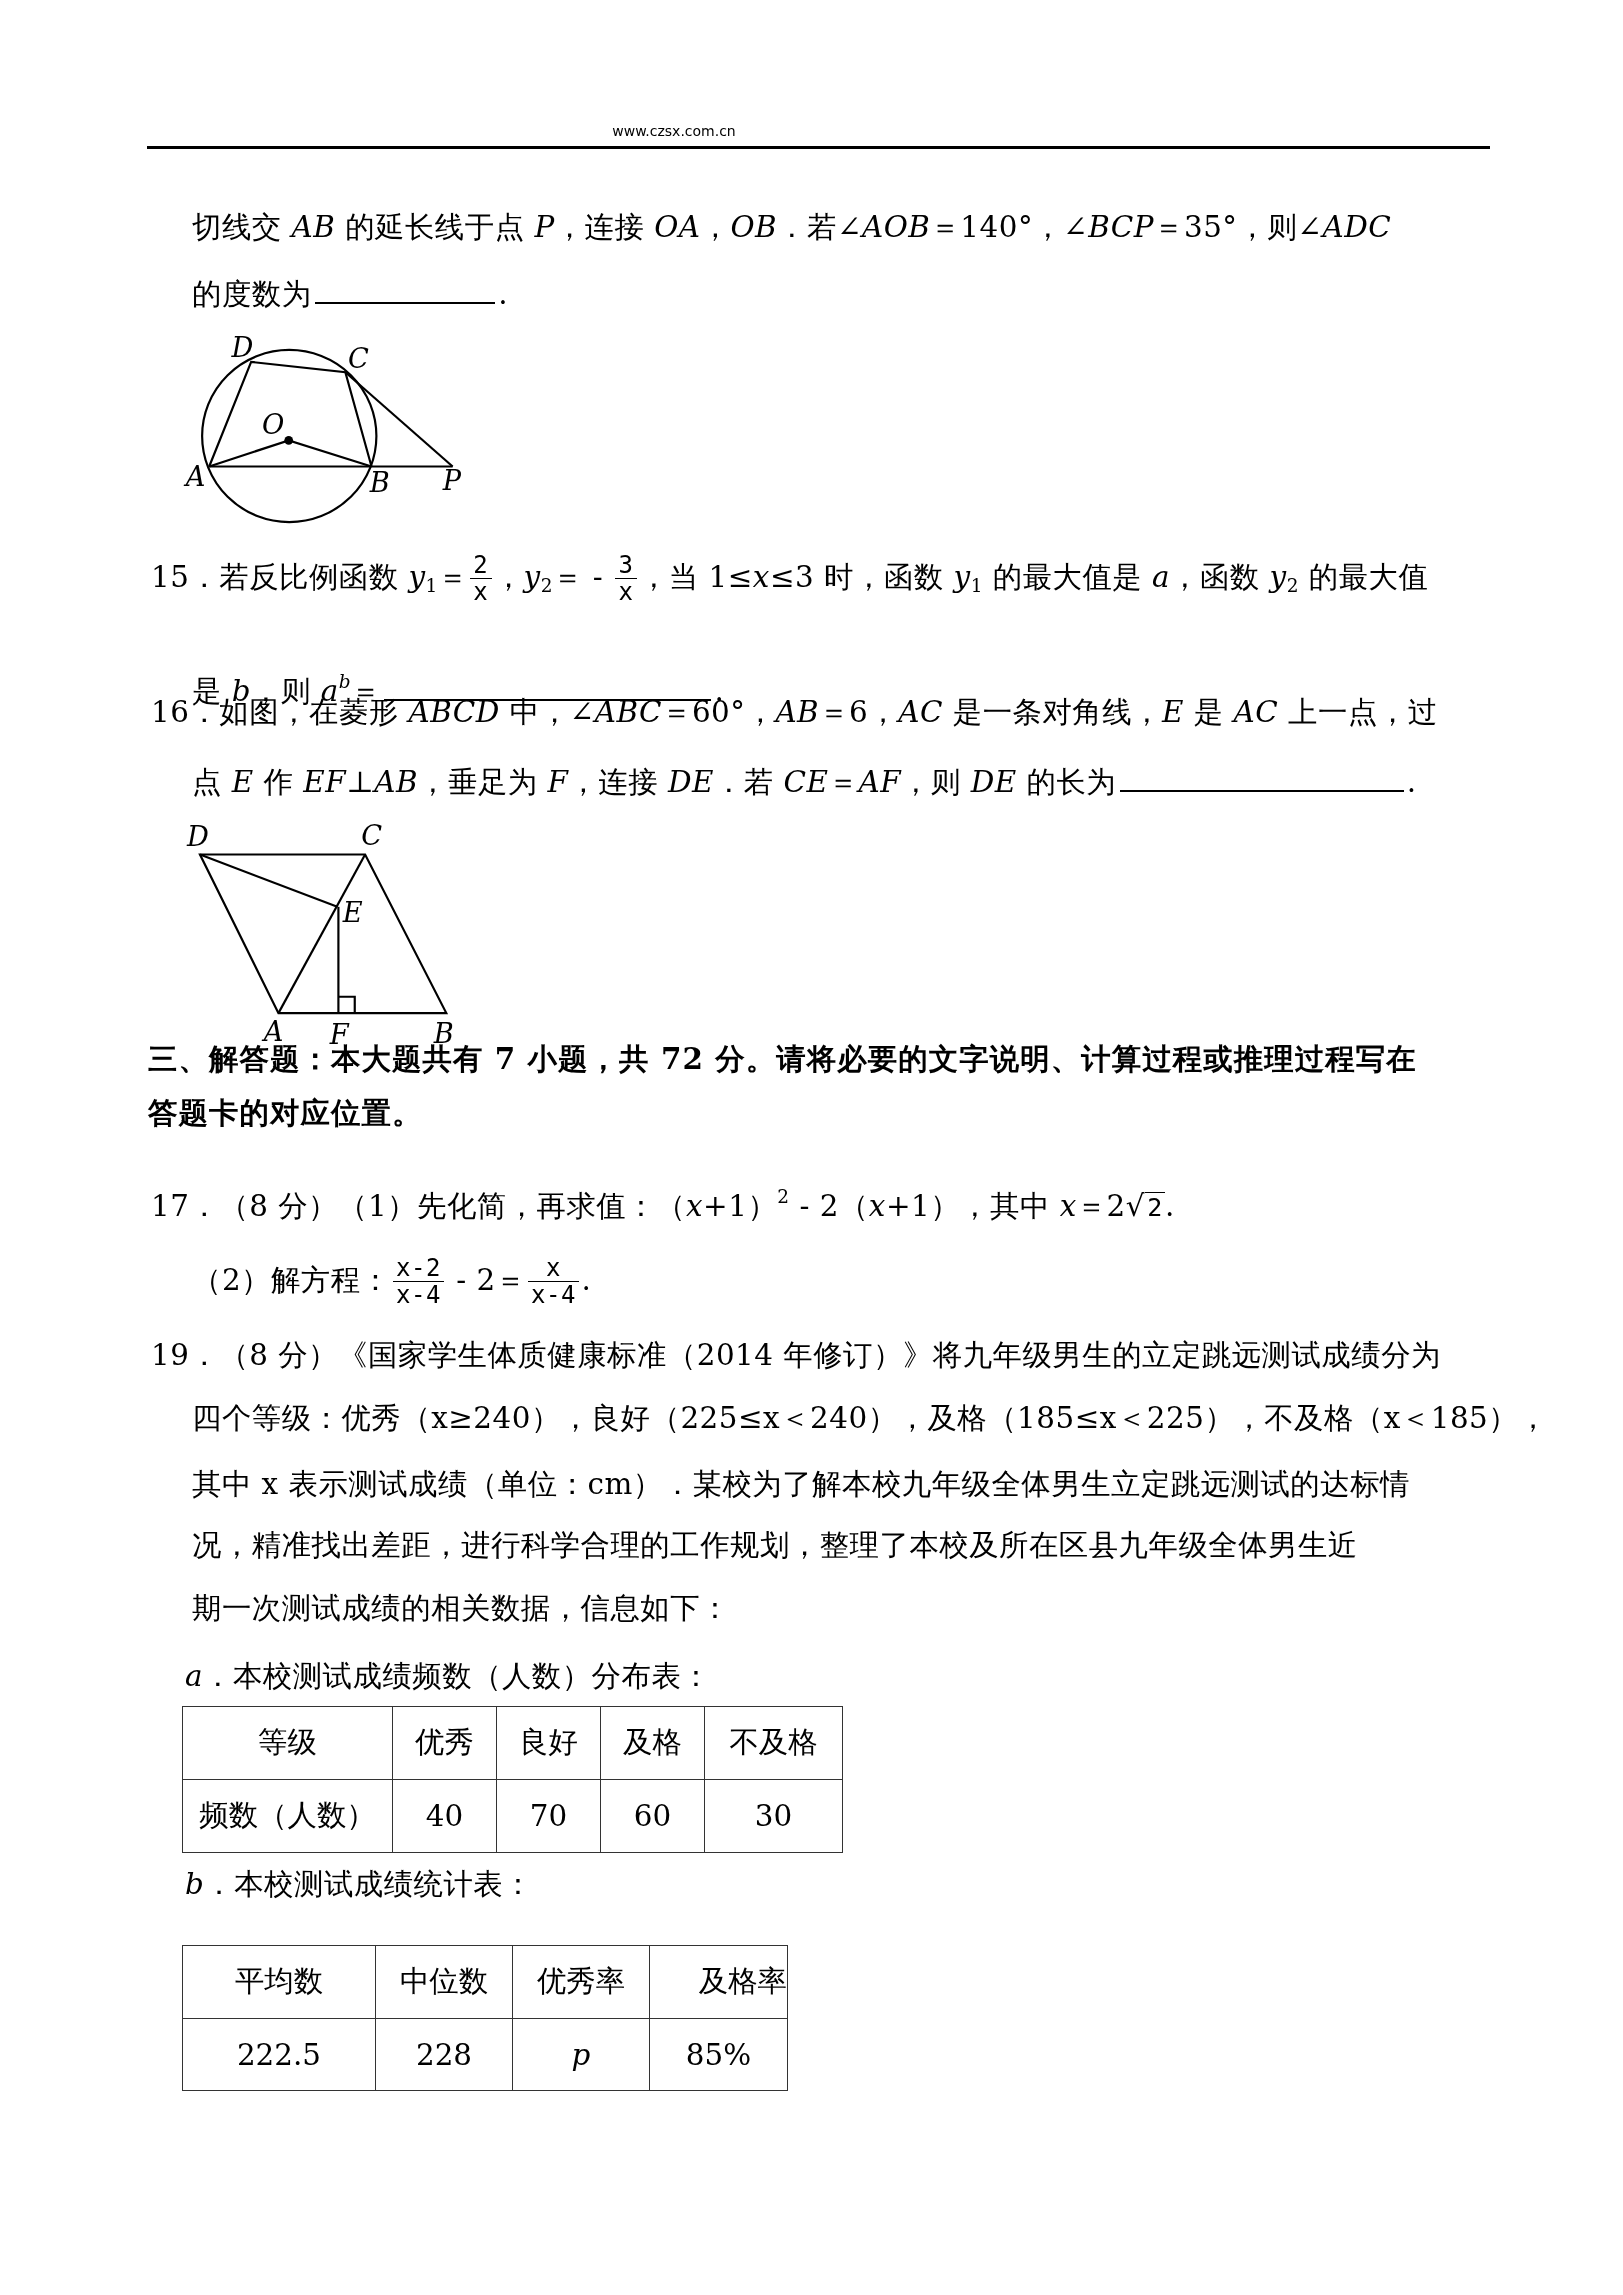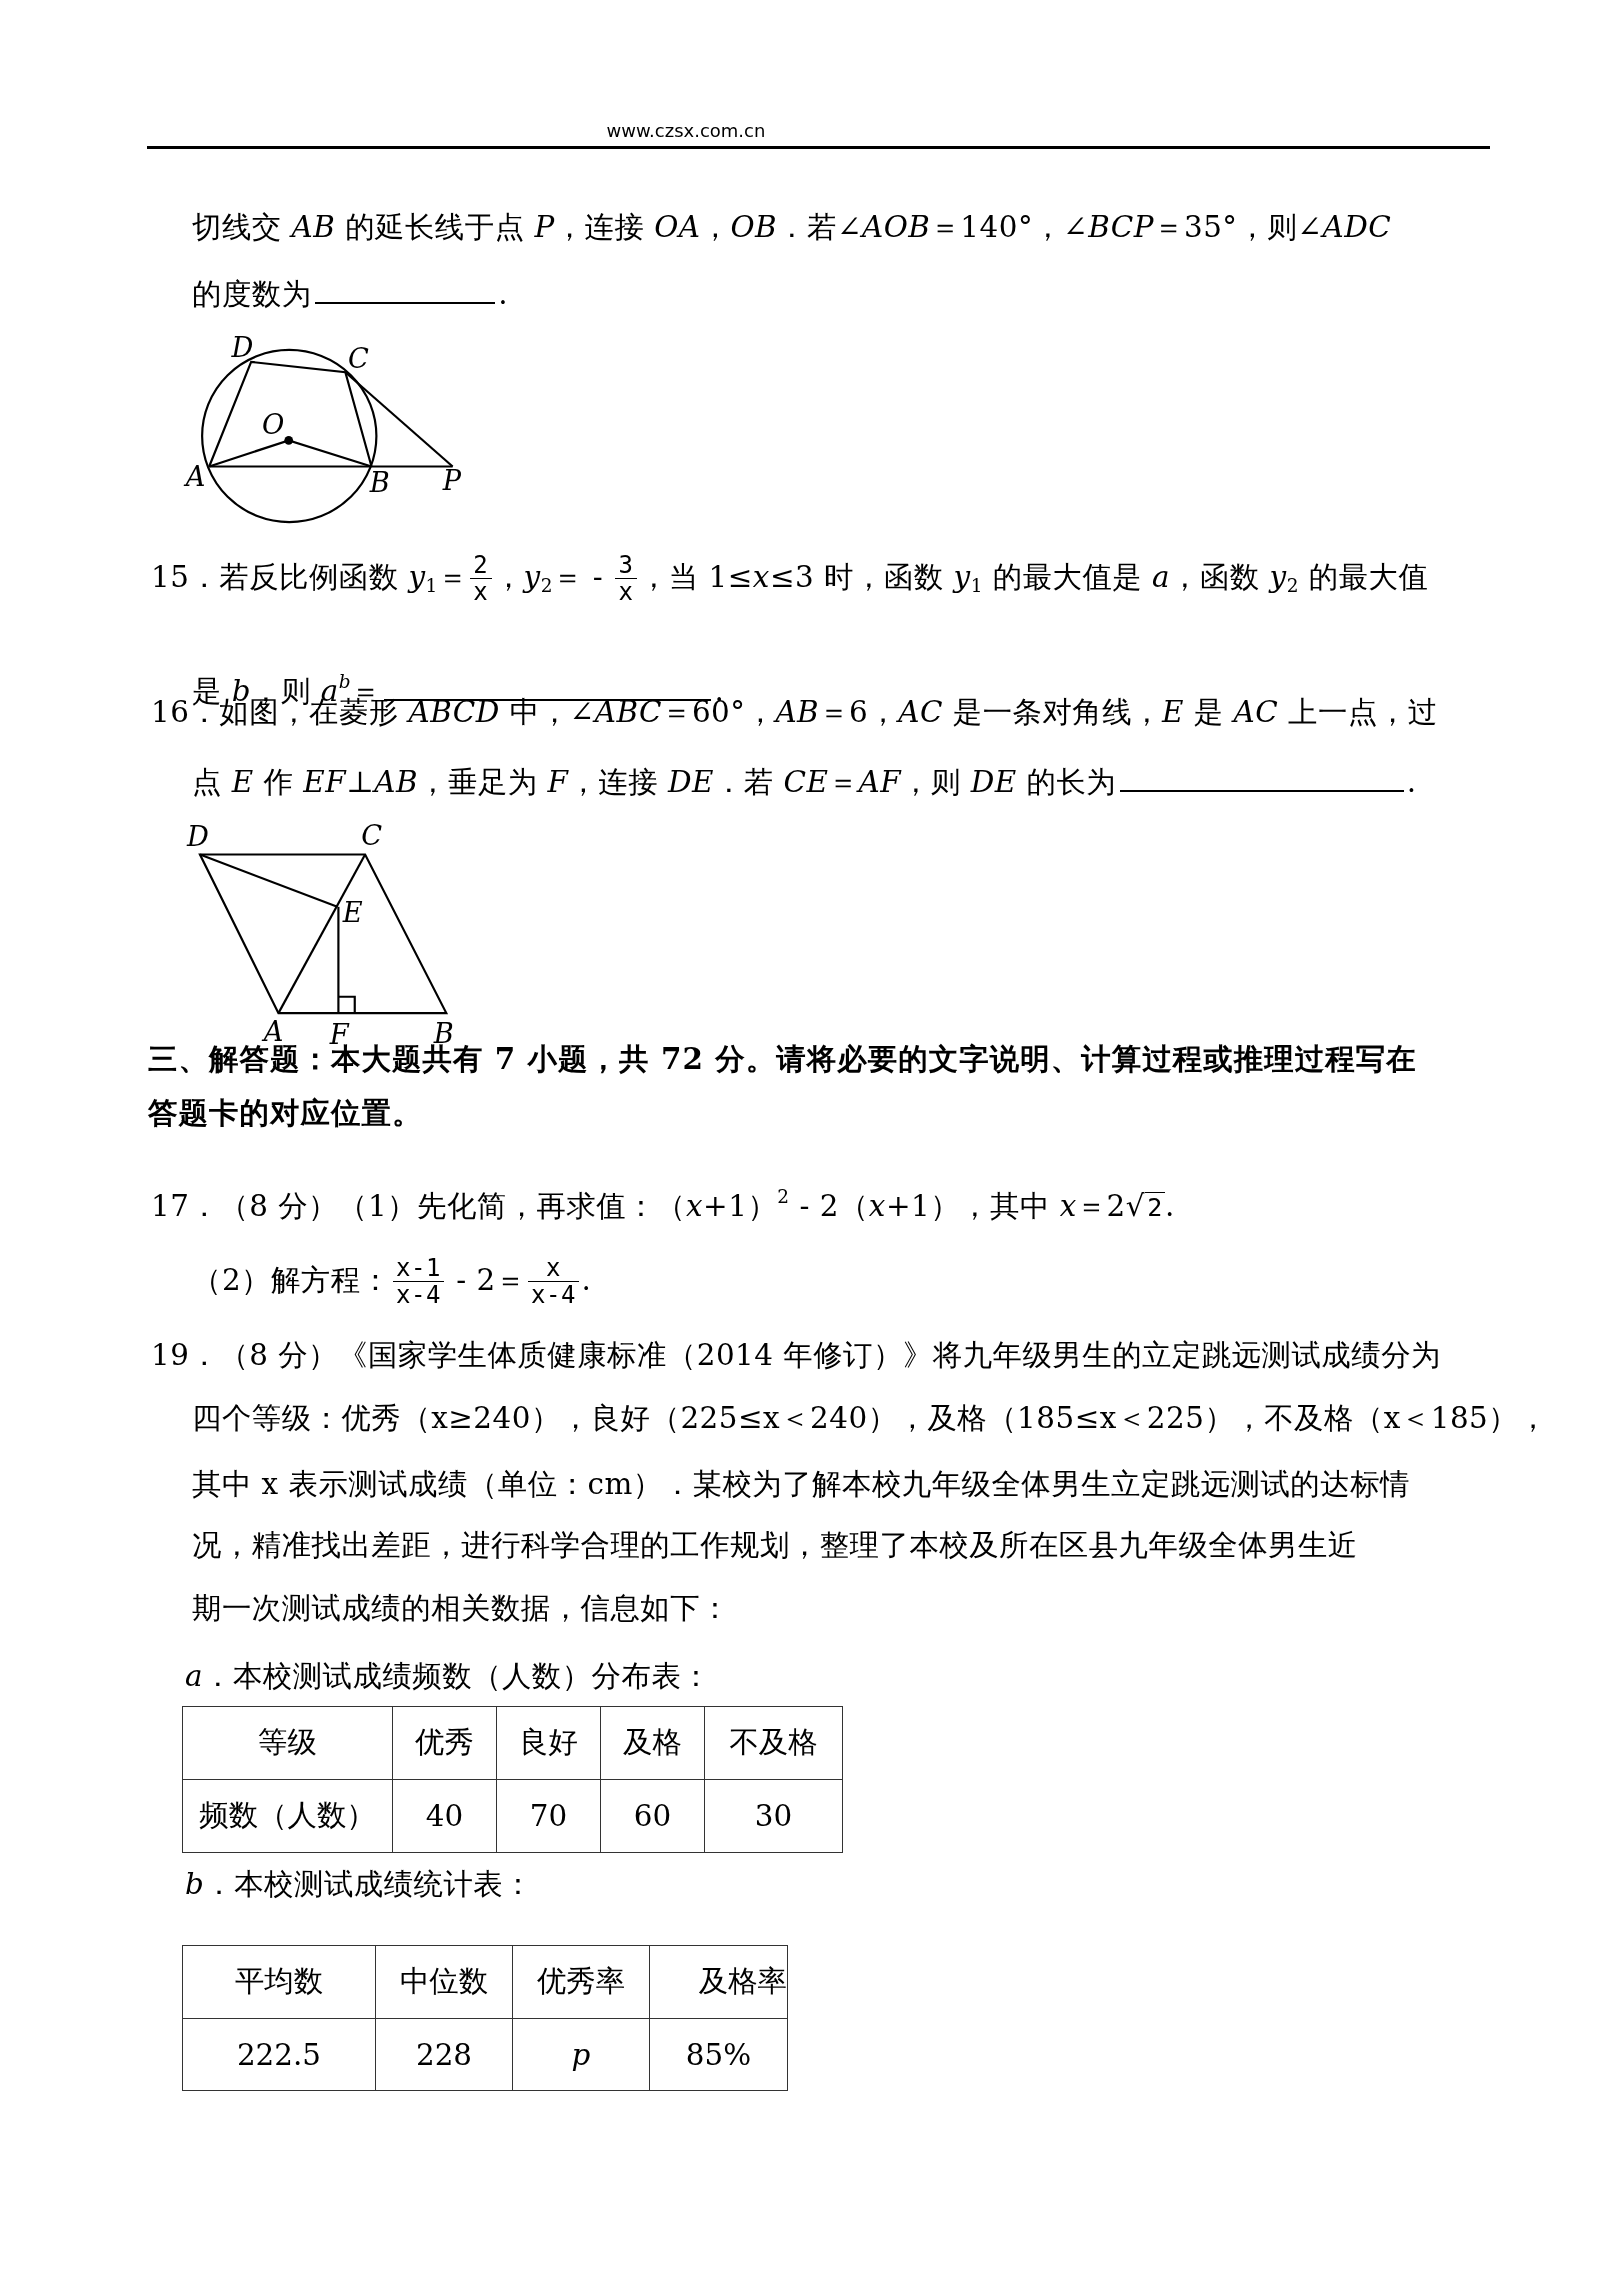--- a/index.html
+++ b/index.html
@@ -1,20 +1,20 @@
 <!DOCTYPE html>
 <html style="font-size:8.7px"><head>
 <meta charset="utf-8">
 <style>
   html, body { margin: 0; padding: 0; background: #ffffff; }
   body { width: 1623px; height: 2295px; position: relative; overflow: hidden;
          font-family: "DejaVu Serif", "Liberation Serif", serif; color: #000; }
   .line { position: absolute; white-space: nowrap; font-size: 29.4px; line-height: 38px; letter-spacing: 0.5px; }
   .hdr-url { position: absolute; left: 0; width: 1348px; top: 119px; text-align: center;
-             font-family: "DejaVu Sans", "Liberation Sans", sans-serif; font-size: 18px; line-height: 24px; margin-left: 12px; }
+             font-family: "DejaVu Sans", "Liberation Sans", sans-serif; font-size: 14px; line-height: 24px; }
   .hdr-rule { position: absolute; left: 147px; top: 146px; width: 1343px; height: 3.3px; background: #000; }
   .blank { display: inline-block; border-bottom: 2.7px solid #000; height: 29.4px; vertical-align: baseline; margin: 0 3.3px; }
   i, .it { font-style: italic; }
   .bold { font-weight: bold; }
   .frac { display: inline-block; vertical-align: middle; text-align: center; margin: 0 2.2px; font-family: "DejaVu Sans Mono", "Liberation Mono", monospace; font-size: 24px; line-height: 26px; }
   .frac .num { display: block; border-bottom: 1.6px solid #000; padding: 0 3.3px; }
   .frac .den { display: block; padding: 0 3.3px; }
   .sub { font-size: 18.5px; vertical-align: -5.5px; }
   .sup { font-size: 18.5px; vertical-align: 13px; }
   .sqrt { border-top: 1.6px solid #000; padding: 0 2.2px; font-family: "DejaVu Sans Mono", "Liberation Mono", monospace; font-size: 25px; }
@@ -79,21 +79,21 @@
   <text x="495" y="413">B</text>
 </svg>
 
 <div class="line bold" style="left:148px; top:1040px; letter-spacing:1.1px;">三、解答题：本大题共有 7 小题，共 72 分。请将必要的文字说明、计算过程或推理过程写在</div>
 <div class="line bold" style="left:148px; top:1094px; letter-spacing:1.1px;">答题卡的对应位置。</div>
 
 <div class="line" style="left:151px; top:1178px;">
   <span>17．</span><span>（8 分）（1）先化简，再求值：（</span><i>x</i><span>+1）</span><span class="sup">2</span><span> - 2（</span><i>x</i><span>+1），其中 </span><i>x</i><span>＝2</span><span>√</span><span class="sqrt">2</span><span>.</span>
 </div>
 <div class="line" style="left:192px; top:1255px;">
-  <span>（2）解方程：</span><span class="frac"><span class="num">x-1</span><span class="den">x-4</span></span><span> - 2＝</span><span class="frac"><span class="num">x</span><span class="den">x-4</span></span><span>.</span>
+  <span>（2）解方程：</span><span class="frac"><span class="num">x-2</span><span class="den">x-4</span></span><span> - 2＝</span><span class="frac"><span class="num">x</span><span class="den">x-4</span></span><span>.</span>
 </div>
 
 <div class="line" style="left:151px; top:1336px;">
   <span>19．</span><span>（8 分）《国家学生体质健康标准（2014 年修订）》将九年级男生的立定跳远测试成绩分为</span>
 </div>
 <div class="line" style="left:192px; top:1399px;">四个等级：优秀（x≥240），良好（225≤x＜240），及格（185≤x＜225），不及格（x＜185），</div>
 <div class="line" style="left:192px; top:1465px;">其中 x 表示测试成绩（单位：cm）．某校为了解本校九年级全体男生立定跳远测试的达标情</div>
 <div class="line" style="left:192px; top:1526px;">况，精准找出差距，进行科学合理的工作规划，整理了本校及所在区县九年级全体男生近</div>
 <div class="line" style="left:192px; top:1589px;">期一次测试成绩的相关数据，信息如下：</div>
 

